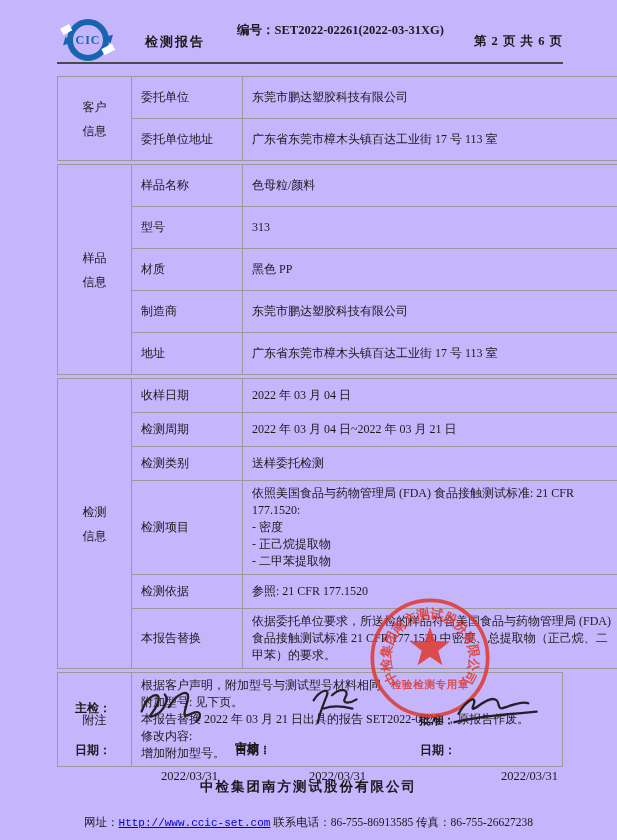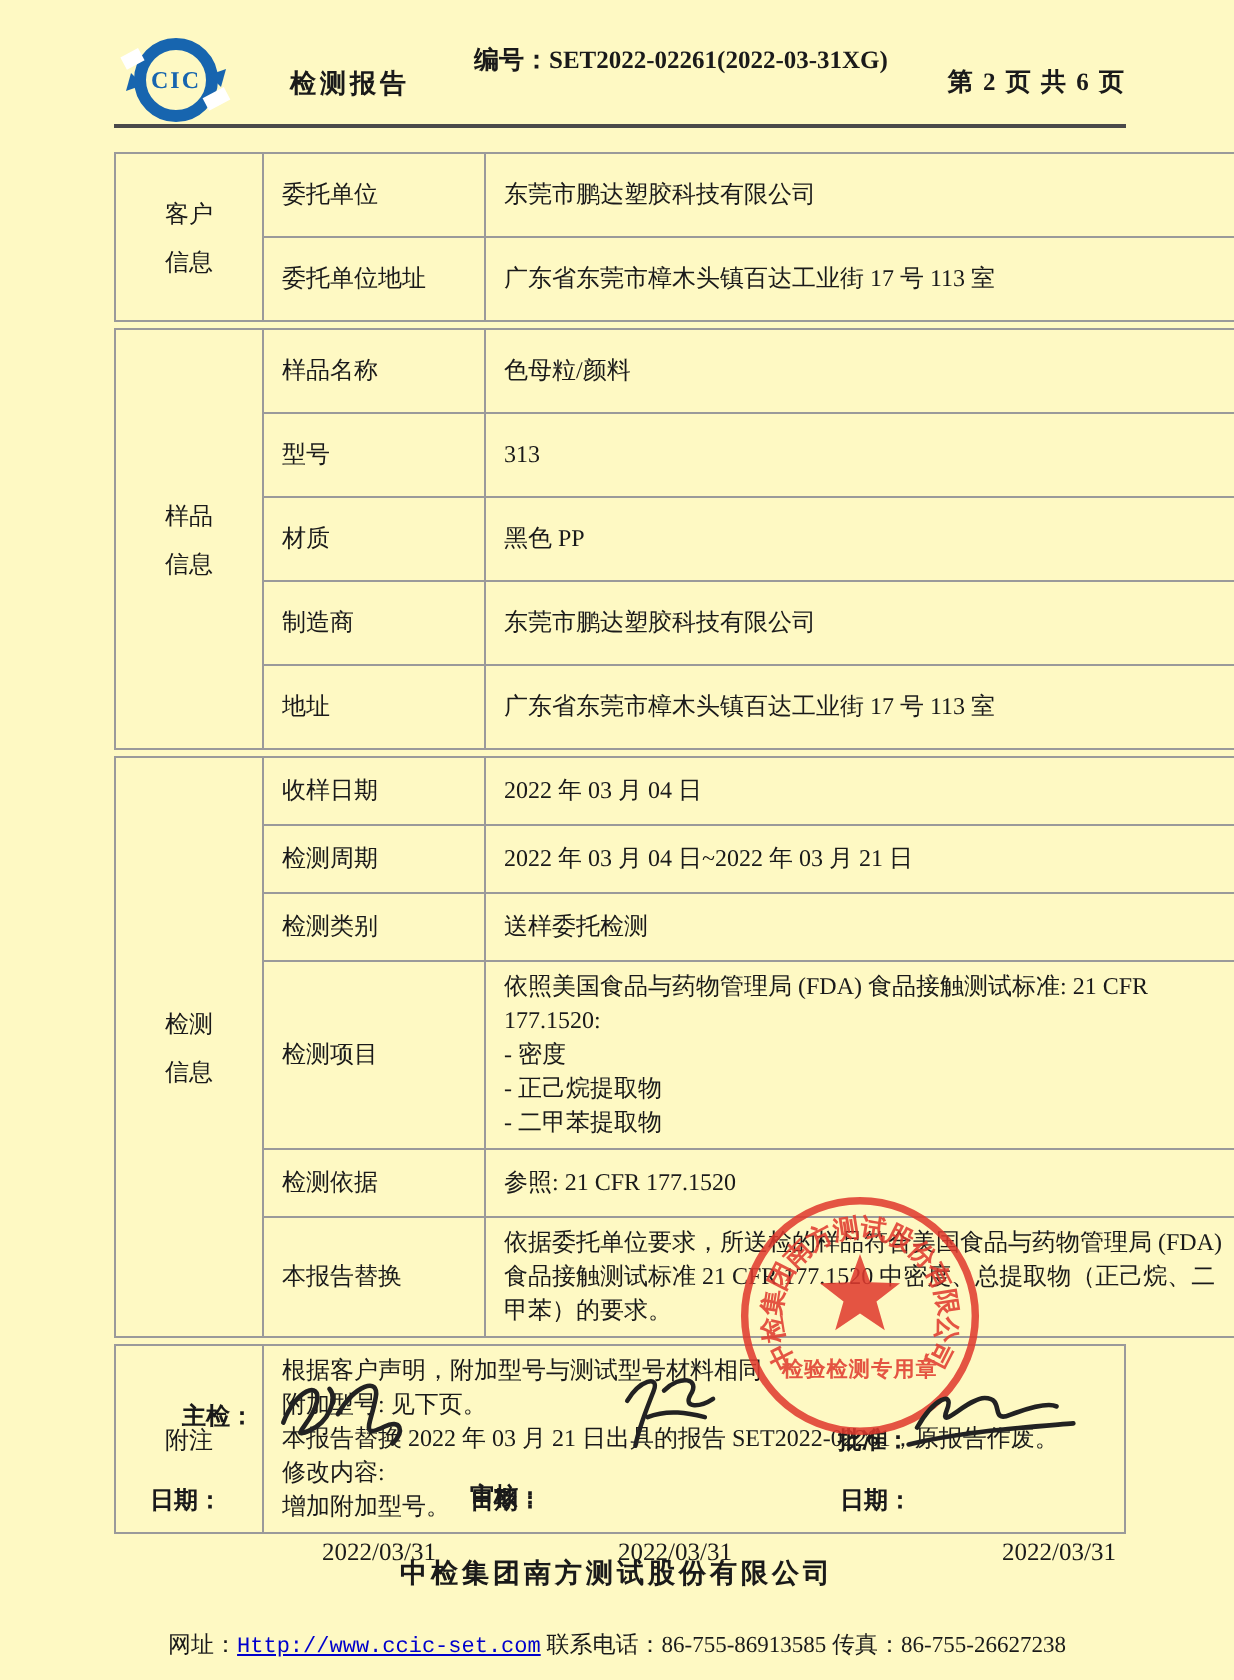--- a/index.html
+++ b/index.html
@@ -6,21 +6,21 @@
     --stamp: #e03a2e;
     --blue: #1765af;
     --link: #0000cc;
     --ink: #1a1a1a;
     --border-in: #9a9a9a;
     --border-out: #767676;
   }
   html,body{margin:0;padding:0;background:#e8e8e8;}
   .page{
     position:relative; width:617px; height:840px; margin:0 auto;
-    background:#fef9c3; color:var(--ink);
+    background:#c4b5fd; color:var(--ink);
     font-family:"Liberation Serif", serif; font-size:12px;
     overflow:hidden;
   }
   
   .hdr-logo{position:absolute; left:60px; top:16px; width:56px; height:48px;}
   .logo-ring{stroke:var(--blue);}
   .logo-text{font-family:"Liberation Serif",serif; font-size:12px; font-weight:bold; fill:var(--blue); text-anchor:middle; letter-spacing:1px;}
   .hdr-title{position:absolute; left:145px; top:33px; font-size:13px; font-weight:bold; letter-spacing:2px;}
   .hdr-no{position:absolute; left:237px; top:22px; font-size:12.5px; font-weight:bold;}
   .hdr-page{position:absolute; right:54px; top:33px; font-size:12.5px; font-weight:bold; letter-spacing:1px;}
@@ -177,21 +177,21 @@
         <text x="100" y="36" transform="rotate(27 100 100)">股</text>
         <text x="100" y="36" transform="rotate(45 100 100)">份</text>
         <text x="100" y="36" transform="rotate(63 100 100)">有</text>
         <text x="100" y="36" transform="rotate(81 100 100)">限</text>
         <text x="100" y="36" transform="rotate(99 100 100)">公</text>
         <text x="100" y="36" transform="rotate(117 100 100)">司</text>
       </g>
     <text class="stamp-center-text" x="100" y="148">检验检测专用章</text>
   </svg>
 
-  <div class="sig-label" style="left:91px; top:700px;text-align:right;">主检：</div>
+  <div class="sig-label" style="left:75px; top:700px;text-align:right;">主检：</div>
   <svg class="sig-svg" style="left:125px; top:684px;" width="90" height="42" viewBox="0 0 70 40">
     <path d="M8 26 C14 10 26 6 24 16 C22 26 10 34 20 30 C30 26 34 14 30 10 M34 22 C42 8 54 4 52 14 C50 26 44 34 56 28 C64 24 66 30 60 36"></path>
   </svg>
 
   <div class="sig-label" style="left:235px; top:740px;">审核：</div>
   <svg class="sig-svg" style="left:293px; top:682px;" width="78" height="46" viewBox="0 0 60 45">
     <path d="M12 18 C18 8 28 5 25 13 C22 21 18 30 16 40 M30 13 C38 5 48 7 43 15 C39 22 48 21 54 17 M22 26 C32 22 42 24 50 26"></path>
   </svg>
 
   <div class="sig-label" style="left:419px; top:701px;margin-top:11px;">批准：</div>

